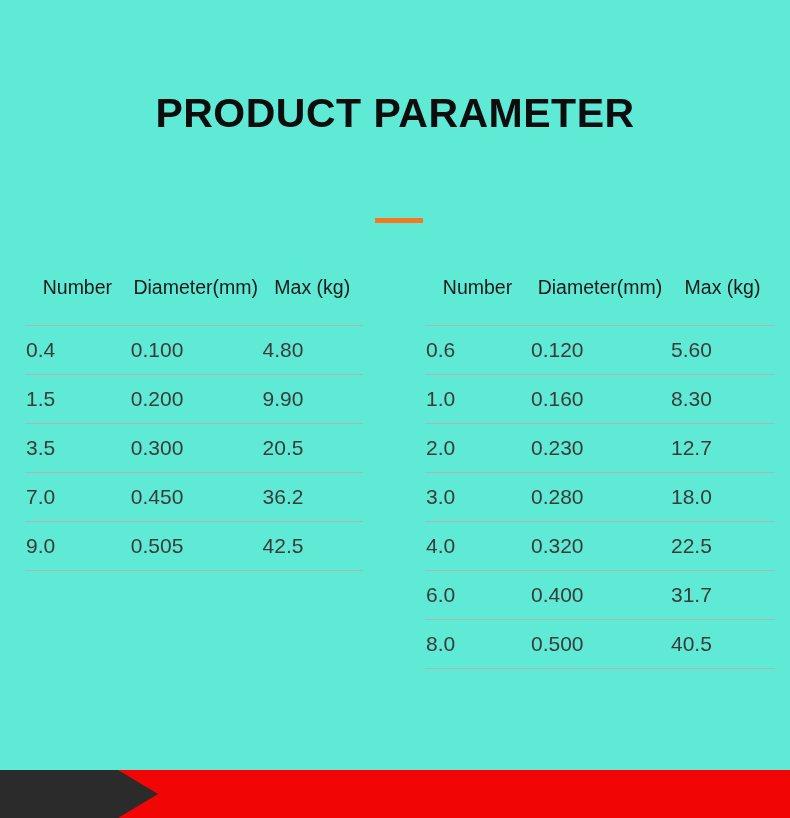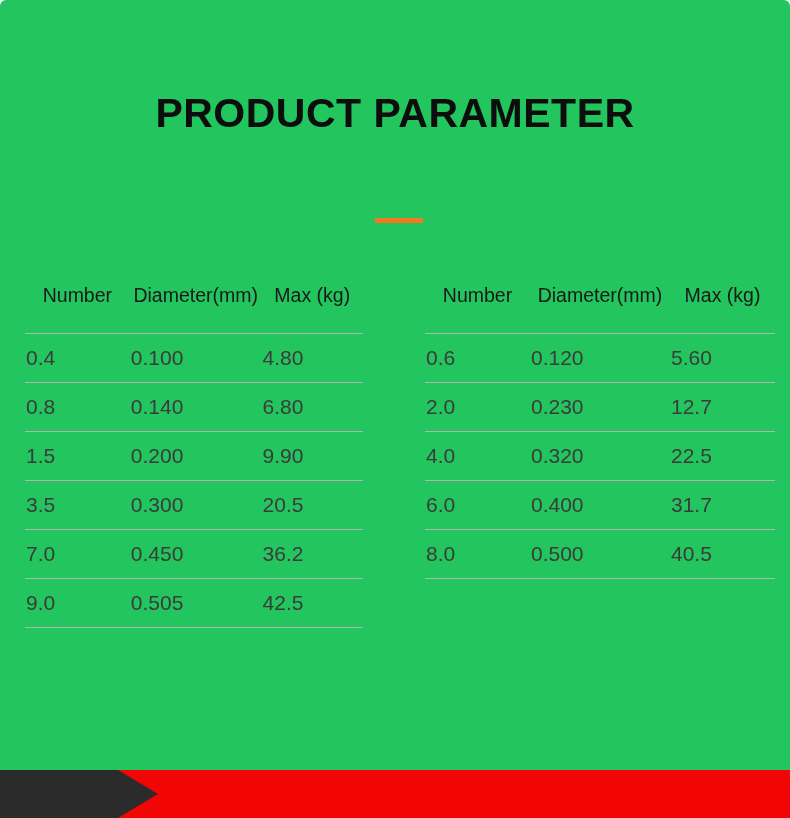--- a/index.html
+++ b/index.html
@@ -12,22 +12,21 @@
     background: #ffffff;
     font-family: "Liberation Sans", sans-serif;
     overflow: hidden;
     position: relative;
   }
 
   .page {
     position: relative;
     width: 790px;
     height: 818px;
-    background: #22c55e;
-    border-radius: 6px;
+    background: #5eead4;
   }
 
   
   .title {
     position: absolute;
     top: 88px;
     left: 0;
     width: 790px;
     text-align: center;
     font-size: 41px;
@@ -61,21 +60,20 @@
     position: absolute;
     top: 0;
   }
   .param-table.left  { left: 25px;  width: 338px; }
   .param-table.right { left: 425px; width: 350px; }
 
   table.grid {
     width: 100%;
     border-collapse: collapse;
     table-layout: fixed;
-    margin-top: 8px;
   }
 
   table.grid th {
     font-size: 19.5px;
     font-weight: 400;
     color: #1a1a1a;
     padding: 0 0 26px 0;
     text-align: center;
     border: none;
     white-space: nowrap;
@@ -148,25 +146,20 @@
             <th>Max (kg)</th>
           </tr>
         </thead>
         <tbody>
             <tr>
               <td>0.4</td>
               <td>0.100</td>
               <td>4.80</td>
             </tr>
             <tr>
-              <td>0.8</td>
-              <td>0.140</td>
-              <td>6.80</td>
-            </tr>
-            <tr>
               <td>1.5</td>
               <td>0.200</td>
               <td>9.90</td>
             </tr>
             <tr>
               <td>3.5</td>
               <td>0.300</td>
               <td>20.5</td>
             </tr>
             <tr>
@@ -197,25 +190,35 @@
             <th>Max (kg)</th>
           </tr>
         </thead>
         <tbody>
             <tr>
               <td>0.6</td>
               <td>0.120</td>
               <td>5.60</td>
             </tr>
             <tr>
+              <td>1.0</td>
+              <td>0.160</td>
+              <td>8.30</td>
+            </tr>
+            <tr>
               <td>2.0</td>
               <td>0.230</td>
               <td>12.7</td>
             </tr>
             <tr>
+              <td>3.0</td>
+              <td>0.280</td>
+              <td>18.0</td>
+            </tr>
+            <tr>
               <td>4.0</td>
               <td>0.320</td>
               <td>22.5</td>
             </tr>
             <tr>
               <td>6.0</td>
               <td>0.400</td>
               <td>31.7</td>
             </tr>
             <tr>

